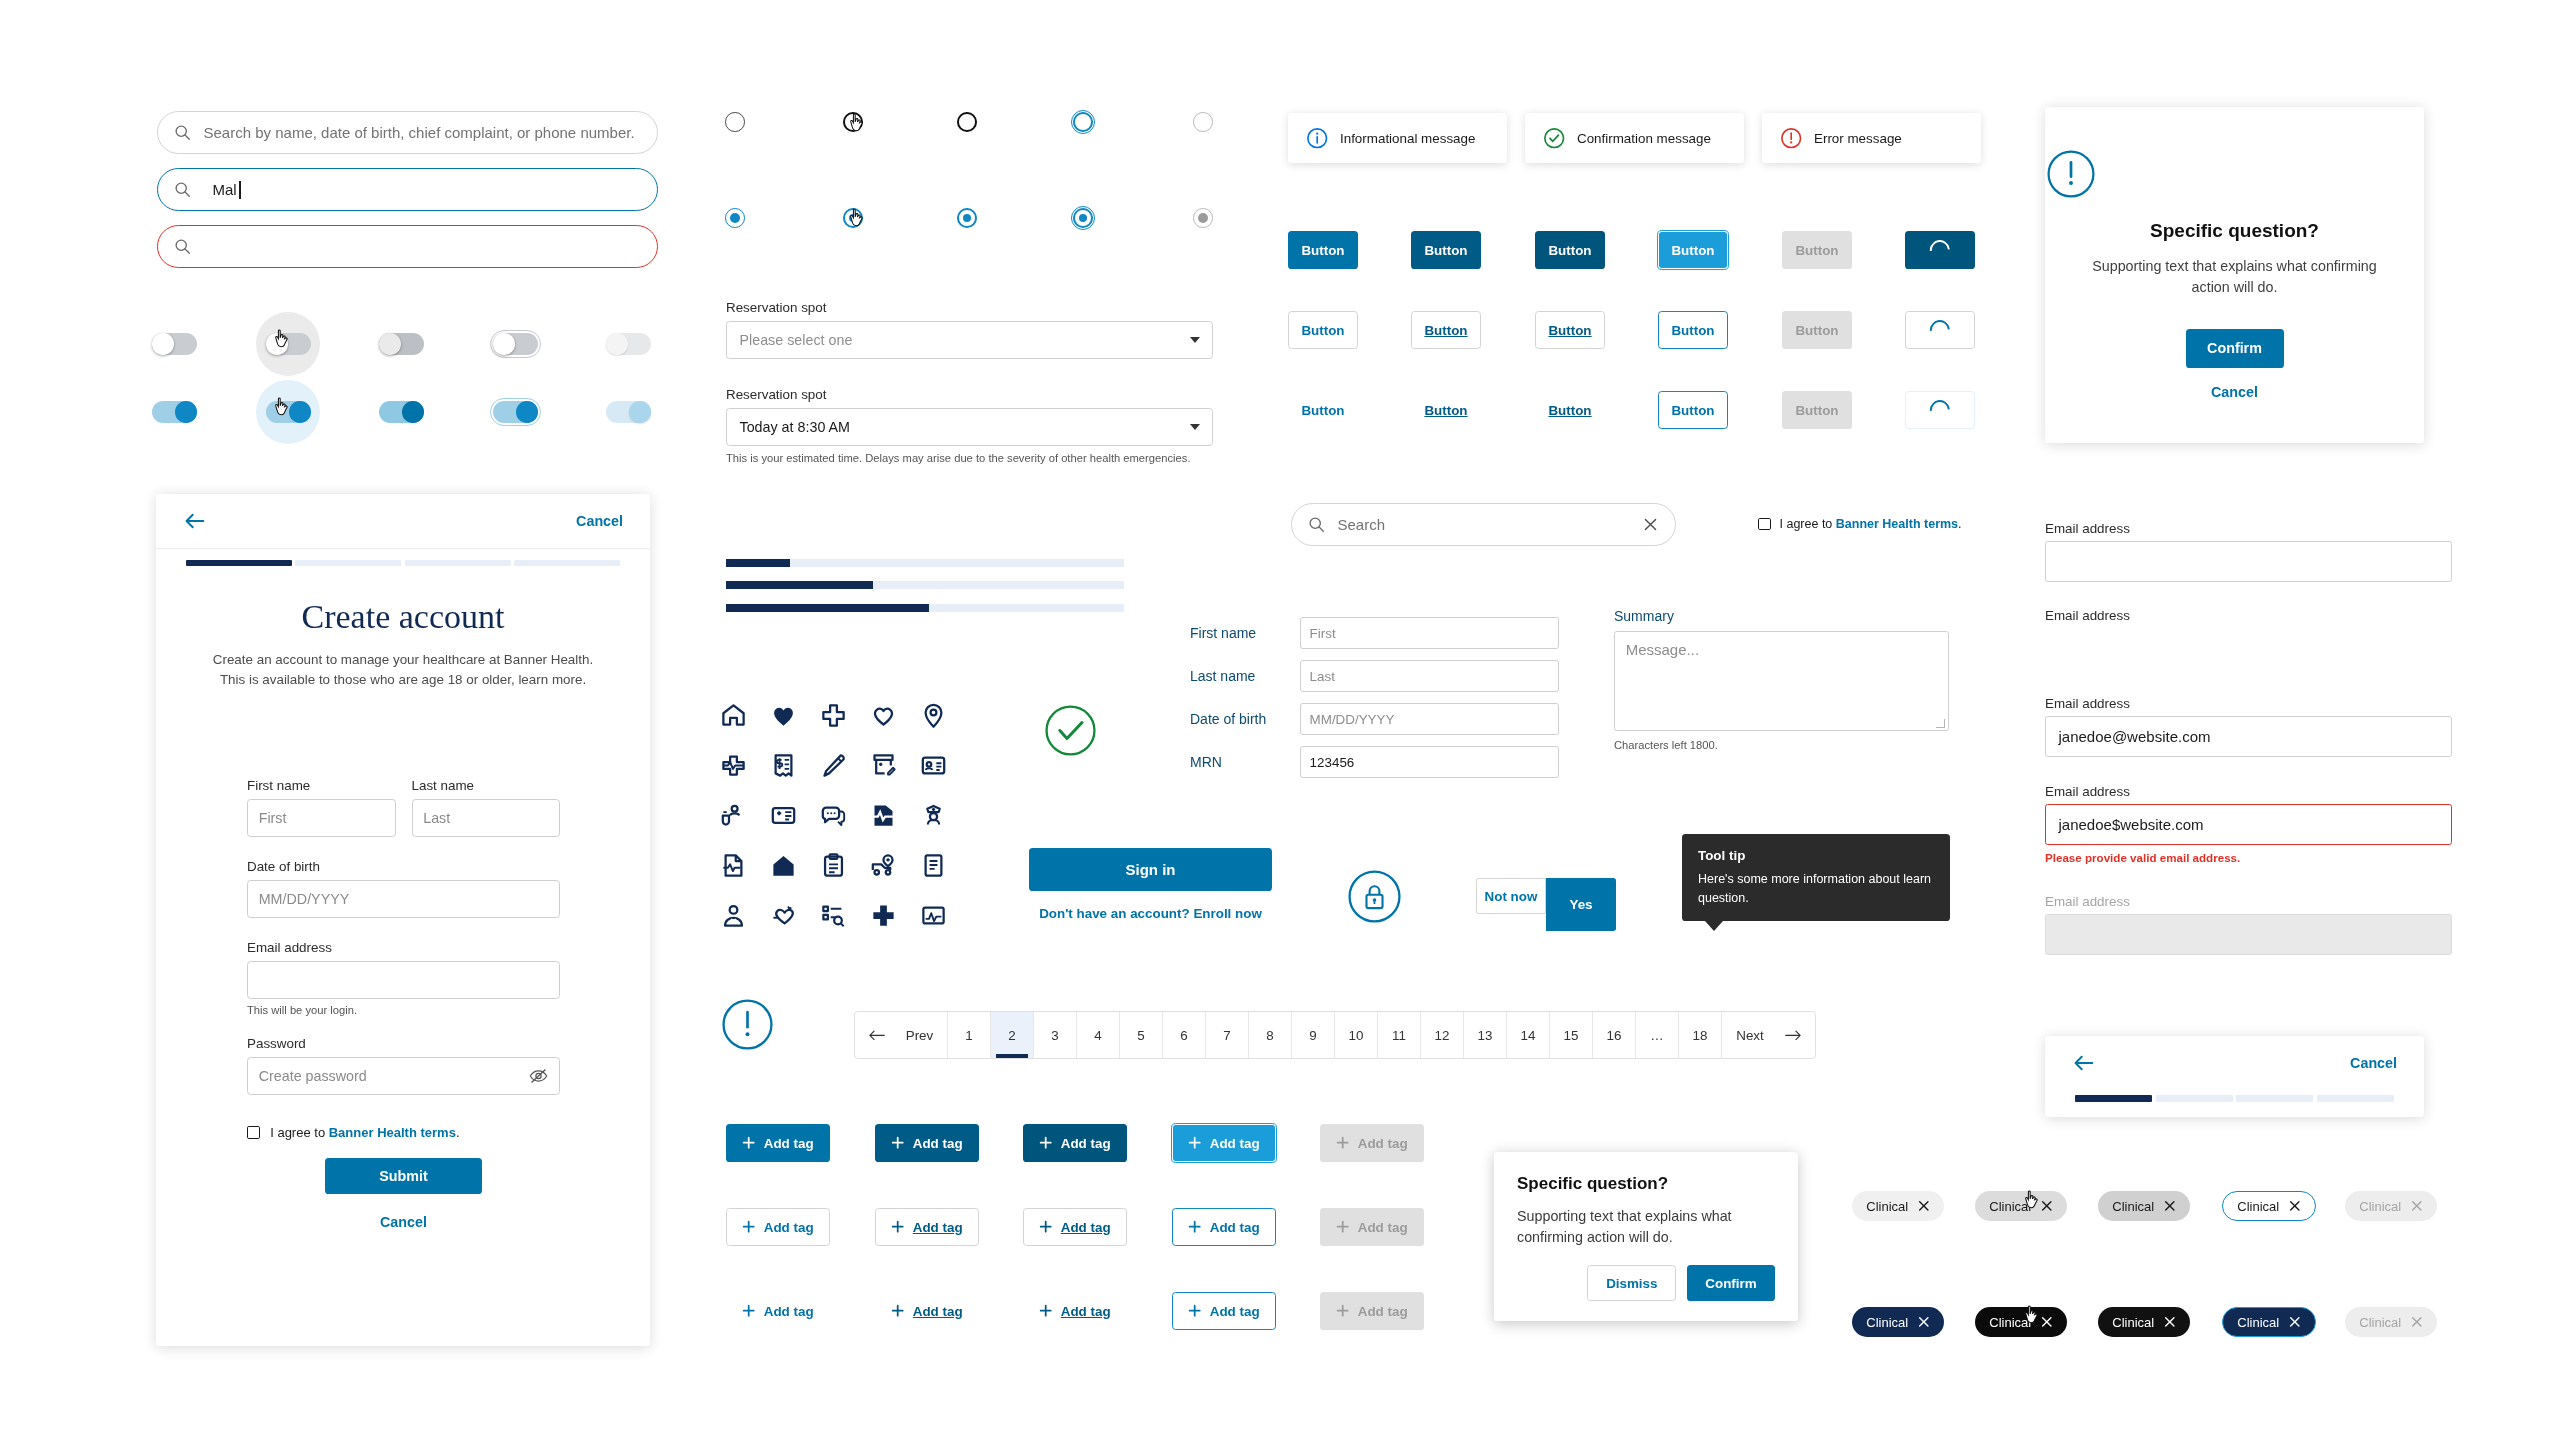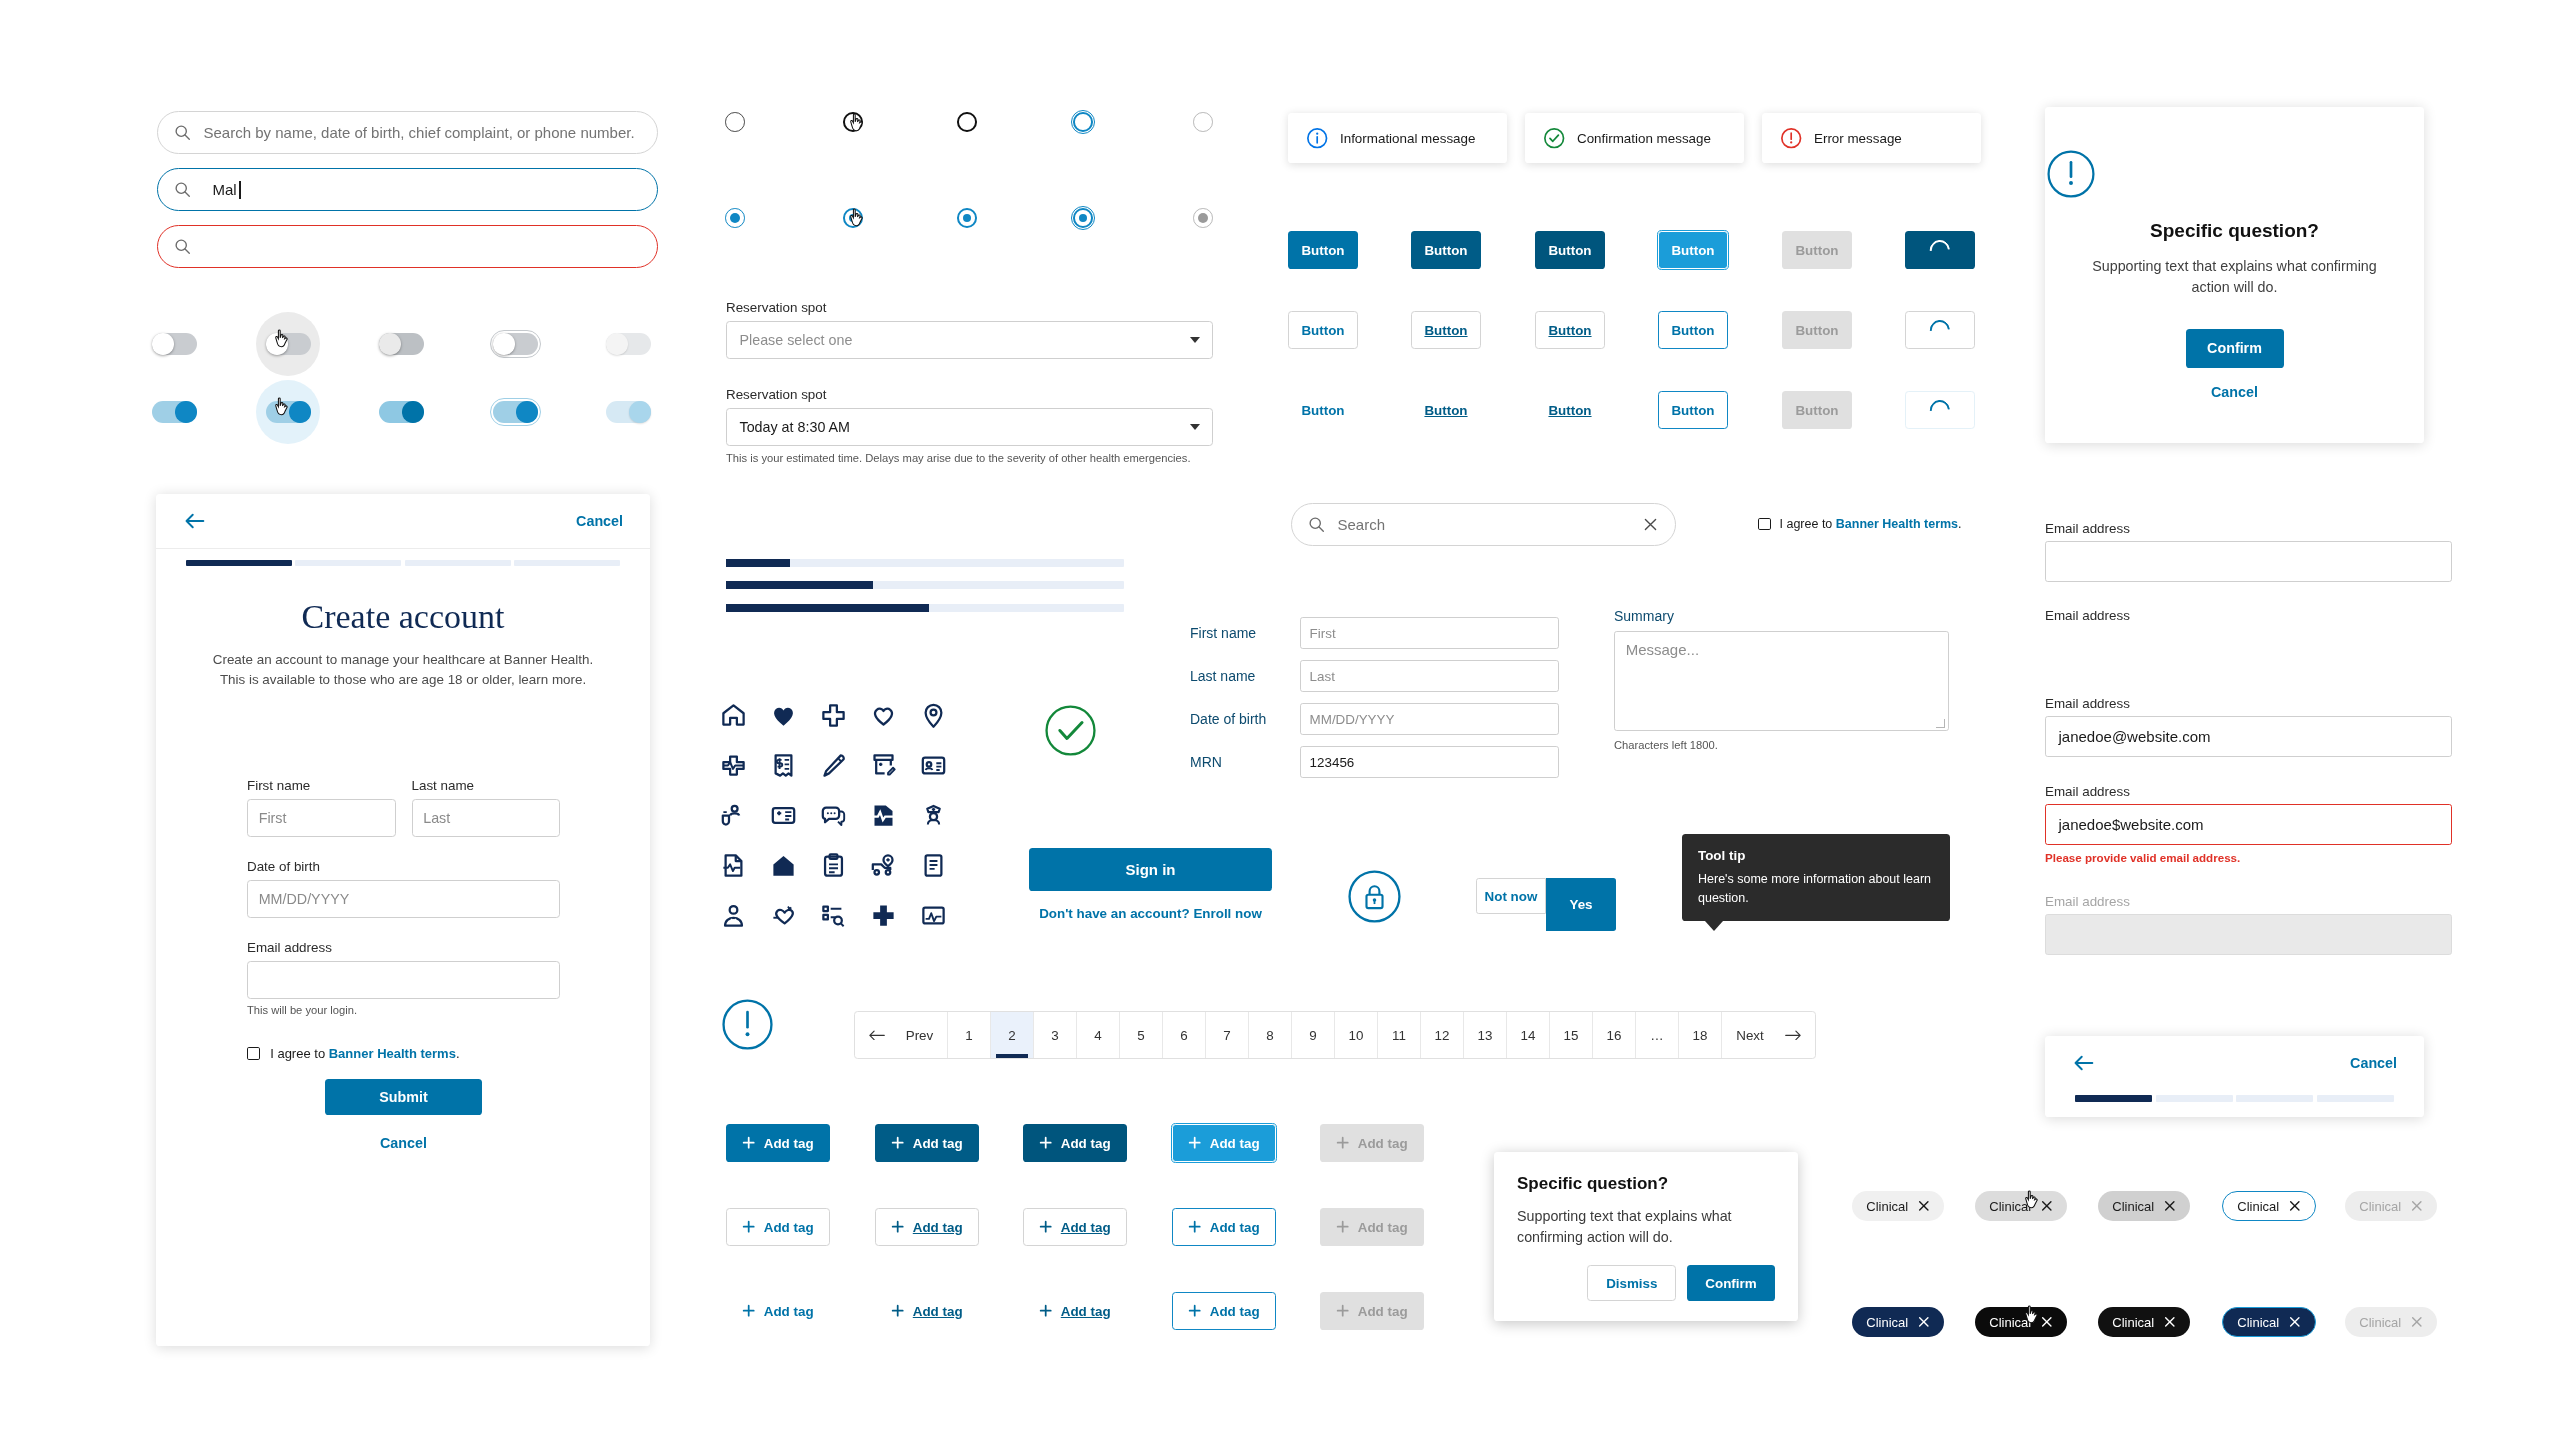--- a/index.html
+++ b/index.html
@@ -320,20 +320,33 @@
       <span class="fl">Date of birth</span>
       <div class="fi">MM/DD/YYYY</div>
     </div>
 
     <div style="margin-top:21.5px;">
       <span class="fl">Email address</span>
       <div class="fi"></div>
       <div class="help">This will be your login.</div>
     </div>
 
+    <div style="margin-top:19.7px;">
+      <span class="fl">Password</span>
+      <div class="fi" style="justify-content:space-between;">
+        <span>Create password</span>
+        <span>
+          <svg width="19" height="16" viewBox="0 0 22 18">
+              <path d="M1.5 9 C4 5 7.5 3 11 3 C14.5 3 18 5 20.5 9 C18 13 14.5 15 11 15 C7.5 15 4 13 1.5 9 Z" fill="none" stroke="#555" stroke-width="1.4"></path>
+              <circle cx="11" cy="9" r="3" fill="none" stroke="#555" stroke-width="1.4"></circle>
+              <line x1="3" y1="16.5" x2="19" y2="1.5" stroke="#555" stroke-width="1.5"></line>
+            </svg>
+        </span>
+      </div>
+    </div>
 
     <div style="margin-top:30px;display:flex;align-items:center;gap:9.8px;">
       <span class="chk"></span>
       <span style="font-size:13px;">
         <span>I agree to </span><b class="link" style="font-size:13px;">Banner Health terms</b><span>.</span>
       </span>
     </div>
 
     <div style="margin-top:18px;text-align:center;">
       <button class="btn-primary" style="width:157px;">Submit</button>

